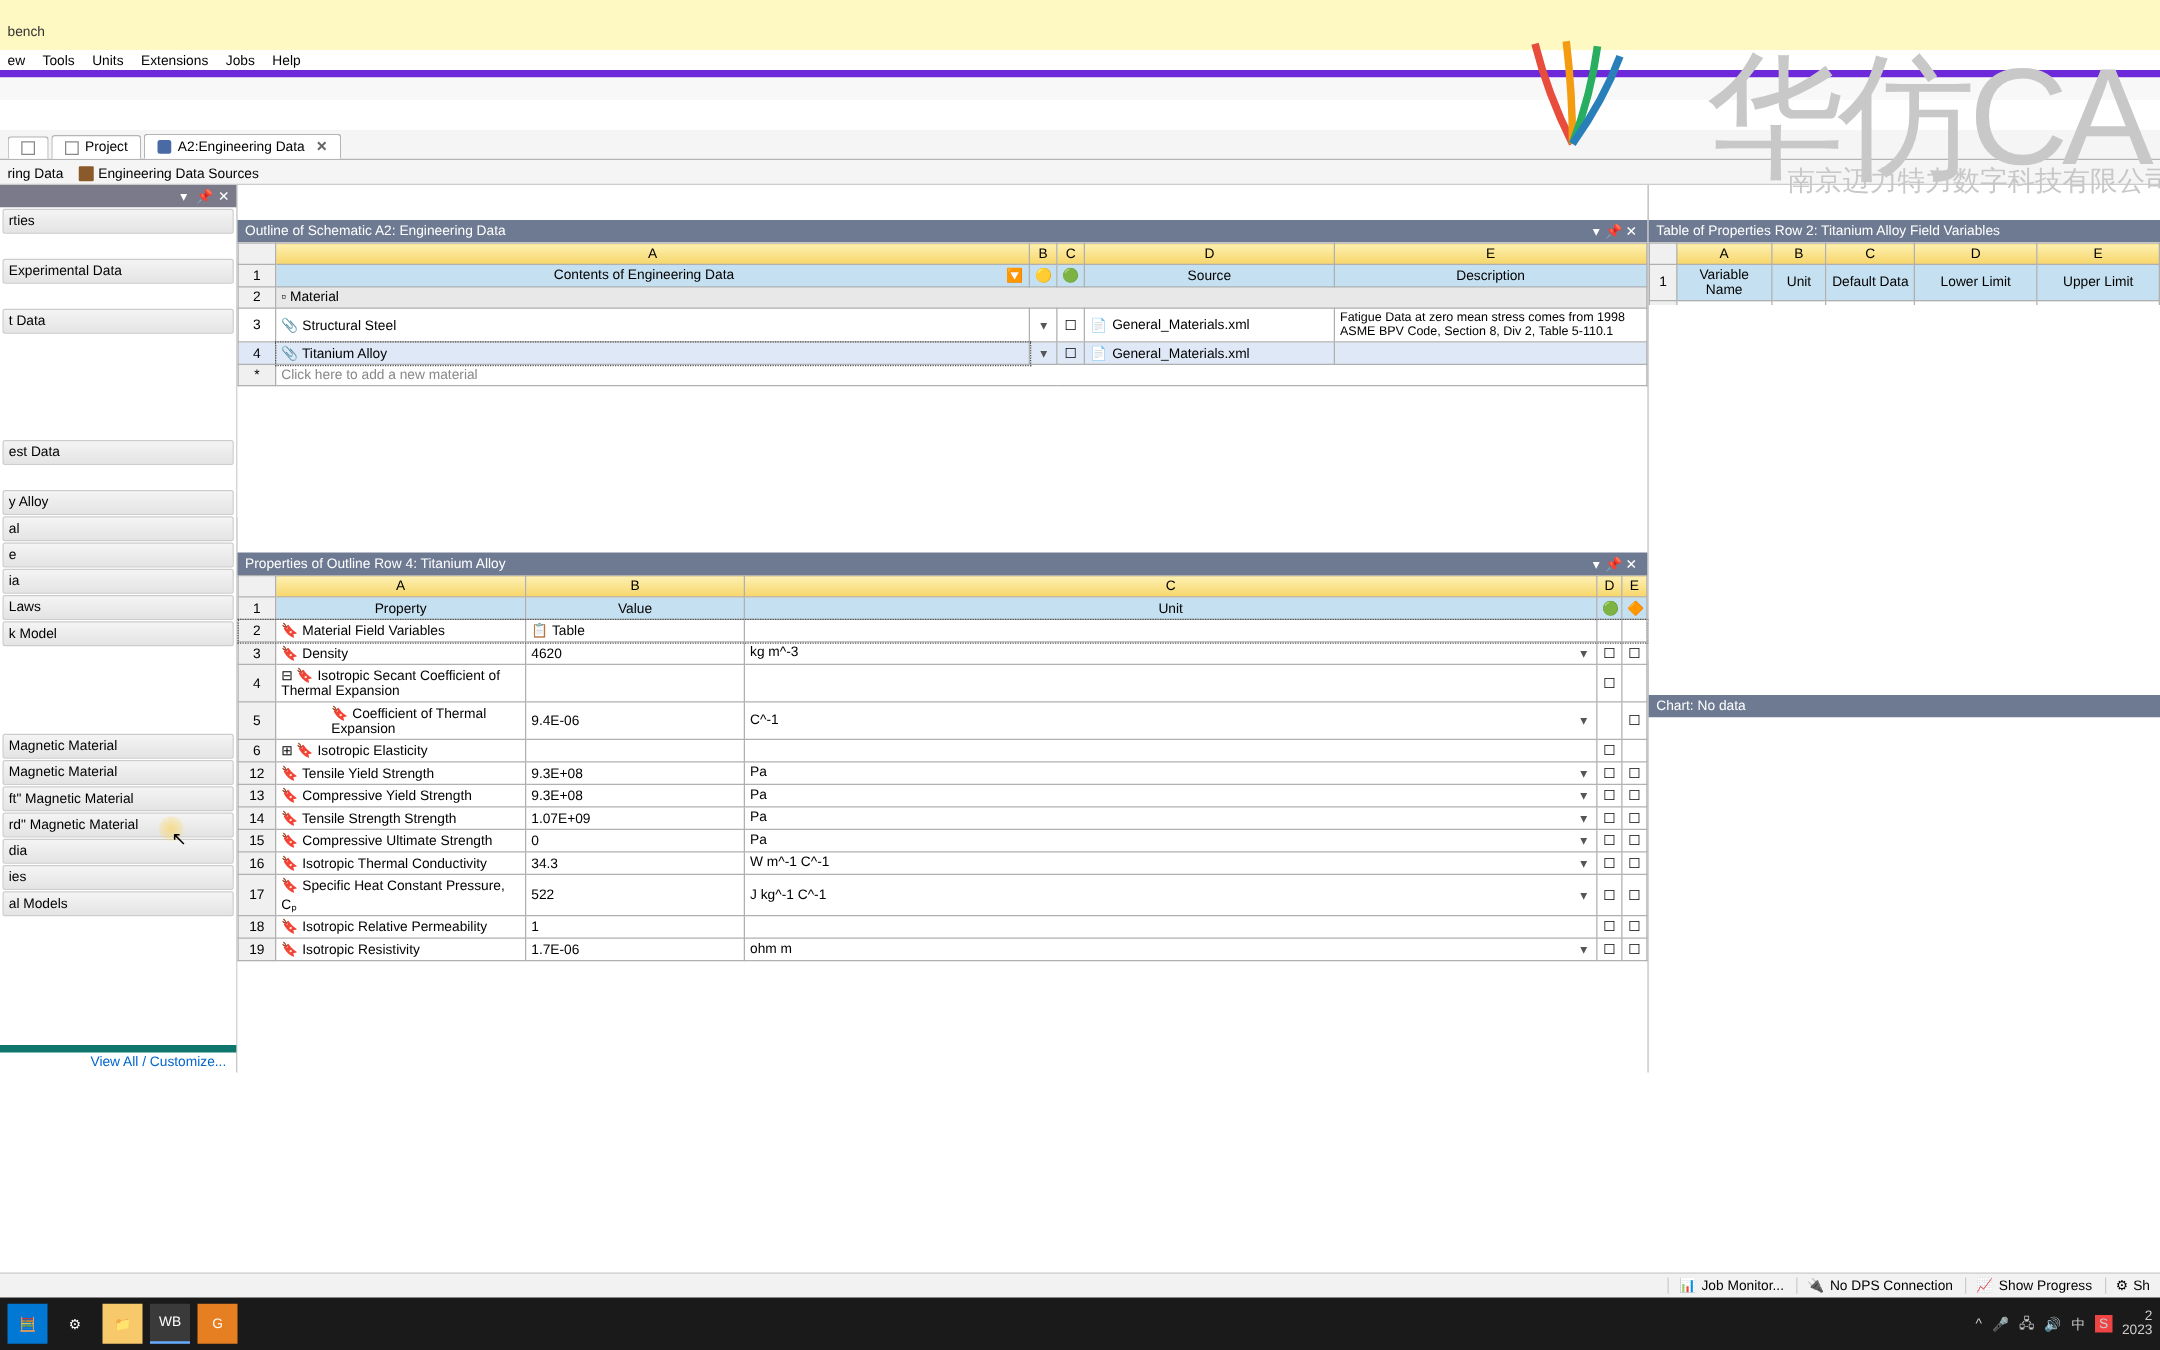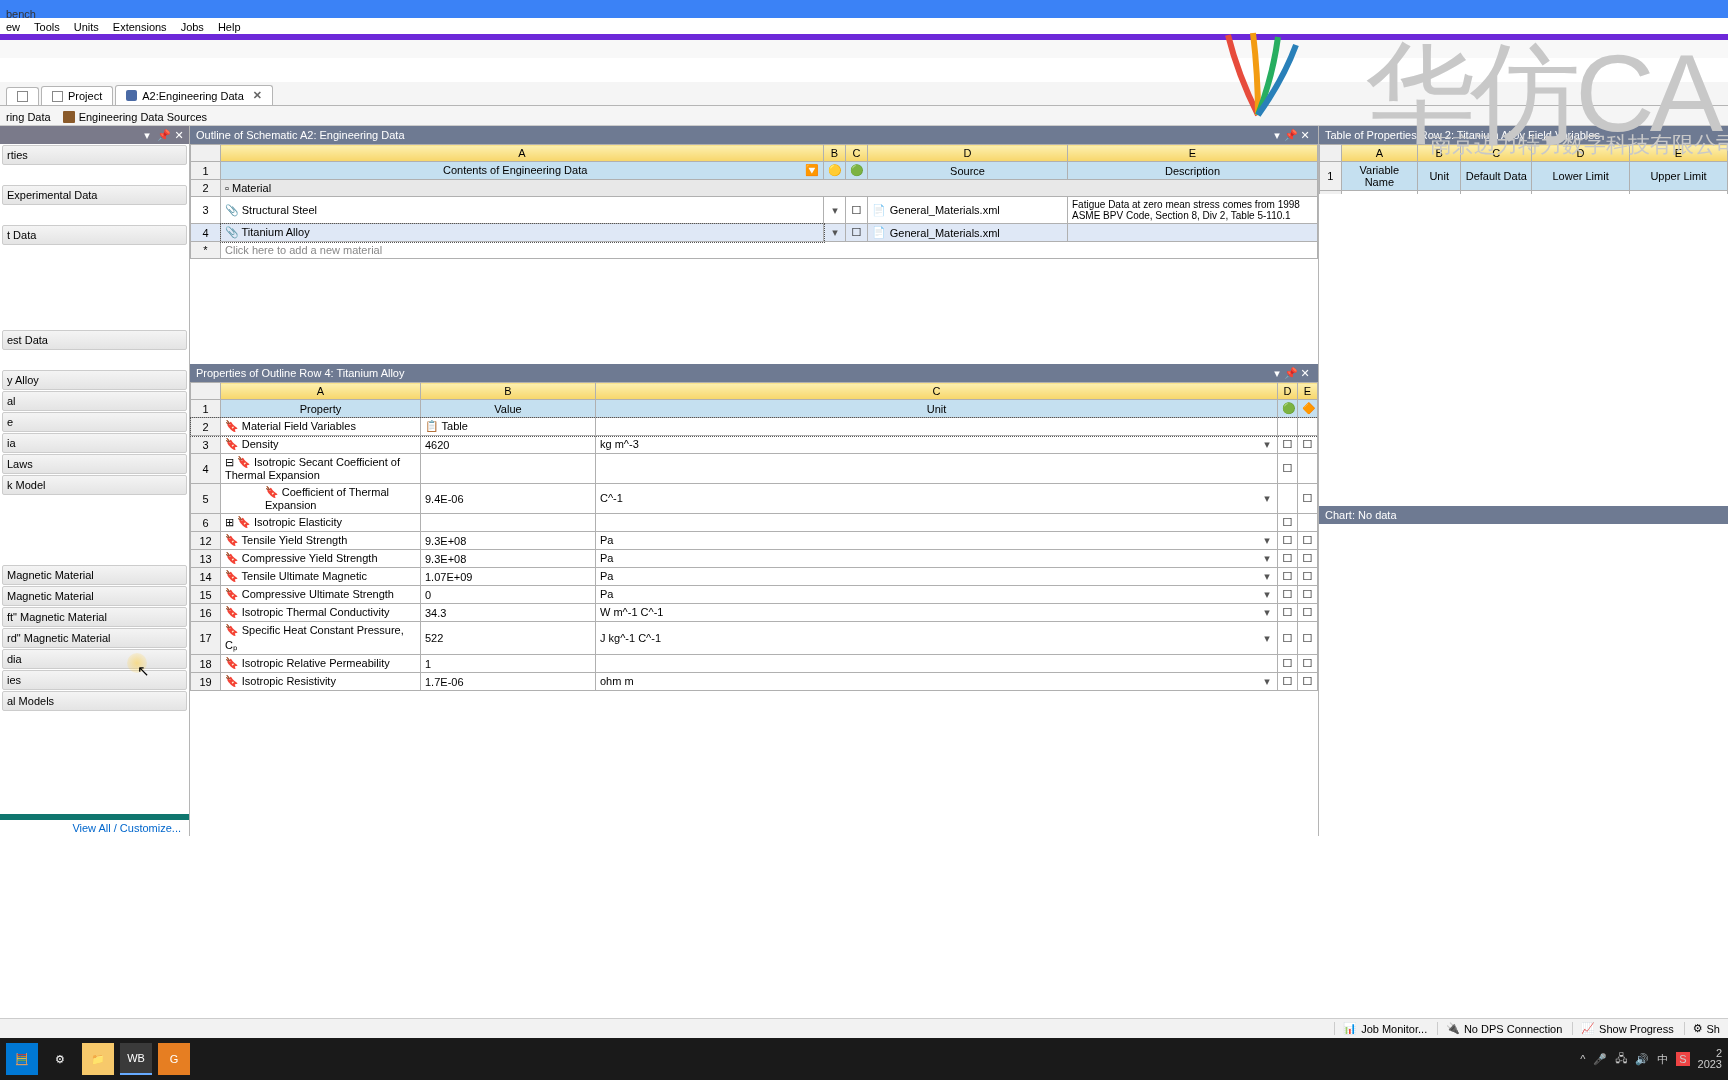--- a/index.html
+++ b/index.html
@@ -1,36 +1,36 @@
 <!DOCTYPE html>
 <html><head>
 <meta charset="utf-8">
 <style>
 * { box-sizing: border-box; margin: 0; padding: 0; font-family: "Segoe UI", Tahoma, sans-serif; font-size: 11px; }
 body { background: #fff; width: 1728px; height: 1080px; overflow: hidden; position: relative; }
-.titlebar { height: 18px; background: #3b82f6; padding: 8px 6px; color: #333; }
+.titlebar { height: 18px; background: #fef9c3; padding: 20px 6px; color: #333; }
 .menubar { height: 22px; background: #fff; border-bottom: 6px solid #6d28d9; display: flex; gap: 14px; padding: 3px 6px; }
 .menubar span { cursor: pointer; }
 .toolbar { height: 18px; background: #f8f8f8; }
 .tabbar { height: 24px; background: #f5f5f5; border-bottom: 1px solid #b5b5b5; display: flex; align-items: flex-end; padding-left: 6px; margin-top: 24px; }
 .tab { border: 1px solid #b5b5b5; border-bottom: none; padding: 3px 10px; margin-right: 2px; background: #fff; border-radius: 3px 3px 0 0; display: flex; align-items: center; gap: 5px; }
 .tab.active { background: #fff; }
 .close-x { color: #666; margin-left: 4px; font-weight: bold; cursor: pointer; }
 .subtabs { height: 20px; background: #f5f5f5; padding: 2px 6px; display: flex; gap: 12px; border-bottom: 1px solid #ccc; }
 .subtabs span { display: flex; align-items: flex-end; gap: 4px; }
 .main { display: flex; height: 710px; }
 .leftpanel { width: 190px; background: #fff; border-right: 1px solid #b5b5b5; display: flex; flex-direction: column; }
 .panel-hdr { background: #7a7a8a; color: #fff; height: 18px; display: flex; align-items: center; justify-content: flex-end; padding: 1px 4px; font-size: 10px; gap: 4px; }
 .panel-hdr .t { flex: 1; text-align: left; }
 .panel-hdr .ctrl { width: 12px; text-align: center; cursor: pointer; }
 .toolbox { flex: 1; background: #fff; overflow: hidden; }
 .toolbox-cat { background: linear-gradient(#f4f4f4,#e4e4e4); border: 1px solid #ccc; padding: 3px 4px; margin: 1px 2px; cursor: pointer; border-radius: 2px; }
 .toolbox-footer { text-align: right; padding: 2px 8px; color: #0066cc; cursor: pointer; border-top: 6px solid #0f766e; }
 .centerpanel { flex: 1; display: flex; flex-direction: column; }
-.pane-title { background: #6e7a92; color: #fff; height: 18px; display: flex; align-items: center; padding: 0 6px; font-size: 10px; }
+.pane-title { background: #6e7a92; color: #fff; height: 18px; display: flex; align-items: center; padding: 0 6px; font-size: 10px; margin-top: 28px; }
 .pane-title .t { flex: 1; }
 .pane-title .ctrl { width: 14px; text-align: center; cursor: pointer; }
 .grid-area { background: #fff; }
 table.grid { border-collapse: collapse; width: 100%; table-layout: fixed; }
 table.grid td, table.grid th { border: 1px solid #b0b0b0; padding: 2px 4px; height: 17px; font-size: 11px; }
 .rowhdr { background: #f0f0f0; text-align: center; width: 30px; }
 .colhdr { background: linear-gradient(#fdf0b0,#f7d66a); text-align: center; font-weight: normal; }
 .subhdr { background: #c5e0f0; text-align: center; }
 .matgroup { background: #e8e8e8; padding-left: 6px; }
 .matrow td { background: #fff; }
@@ -290,21 +290,21 @@
         <tr>
           <td class="rowhdr">13</td>
           <td class="propname">🔖 <span>Compressive Yield Strength</span></td>
           <td class="val">9.3E+08</td>
           <td class="unit"><span>Pa</span><span class="dd">▾</span></td>
           <td class="chk">☐</td>
               <td class="chk">☐</td>
         </tr>
         <tr>
           <td class="rowhdr">14</td>
-          <td class="propname">🔖 <span>Tensile Ultimate Magnetic</span></td>
+          <td class="propname">🔖 <span>Tensile Strength Strength</span></td>
           <td class="val">1.07E+09</td>
           <td class="unit"><span>Pa</span><span class="dd">▾</span></td>
           <td class="chk">☐</td>
               <td class="chk">☐</td>
         </tr>
         <tr>
           <td class="rowhdr">15</td>
           <td class="propname">🔖 <span>Compressive Ultimate Strength</span></td>
           <td class="val">0</td>
           <td class="unit"><span>Pa</span><span class="dd">▾</span></td>

